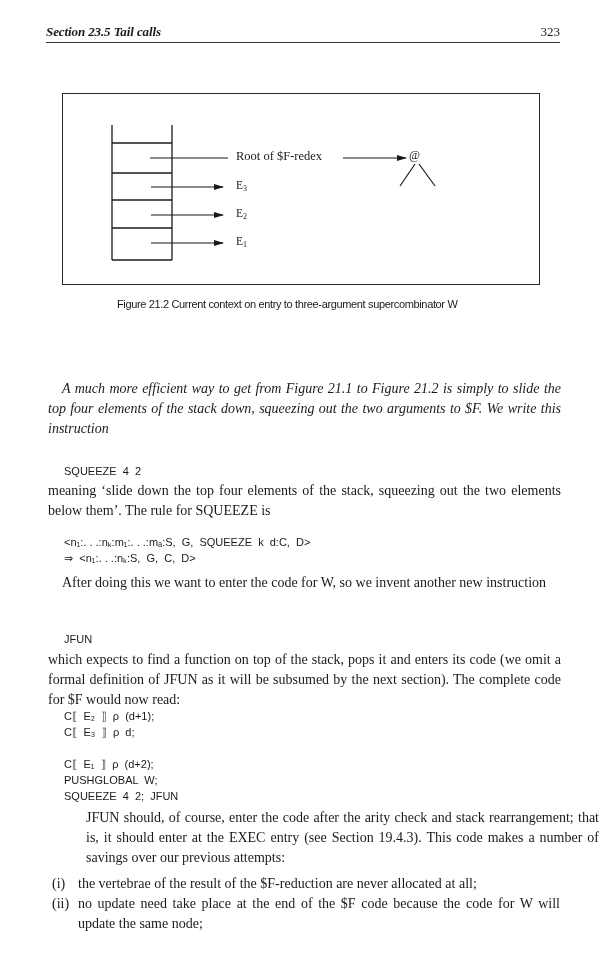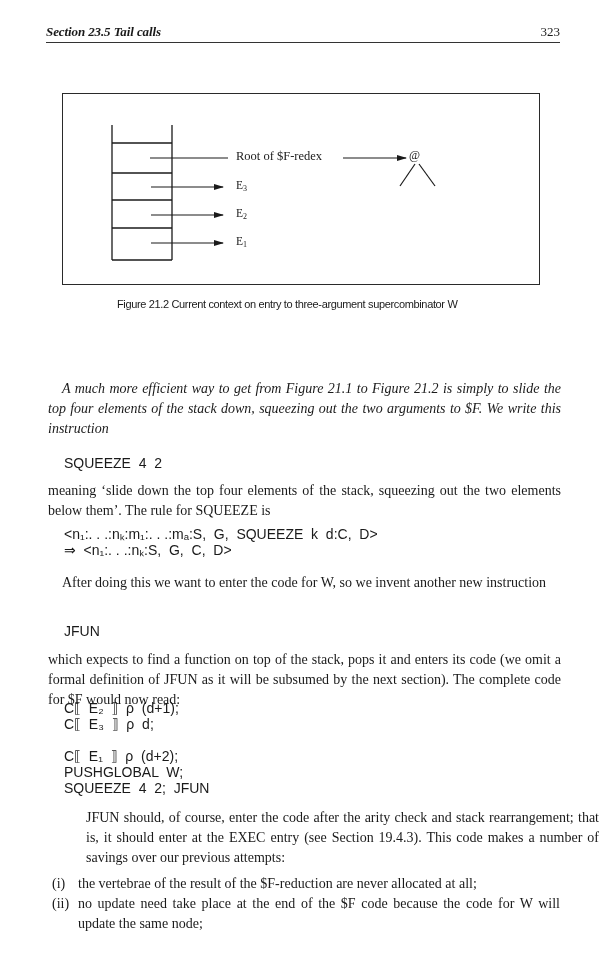--- a/index.html
+++ b/index.html
@@ -88,23 +88,24 @@
       margin: 0;
     }
     .para.indent {
       text-indent: 14px;
     }
 
     .code-line {
       position: absolute;
       left: 64px;
       font-family: "Liberation Sans", sans-serif;
-      font-size: 14px;
+      font-size: 11px;
       line-height: 16px;
       white-space: pre;
+      margin-top: 8px;
     }
 
     .list-item {
       position: absolute;
       left: 52px;
       width: 509px;
       font-size: 14px;
       line-height: 20px;
     }
     .list-item .marker {

